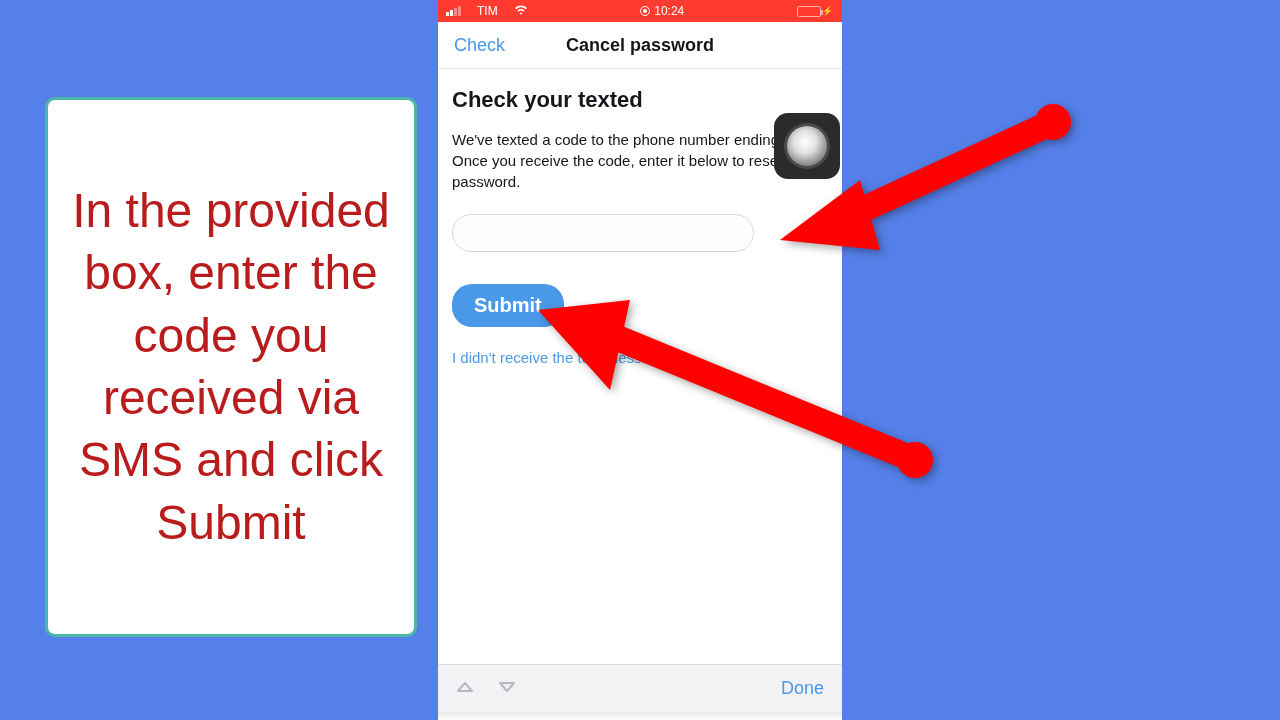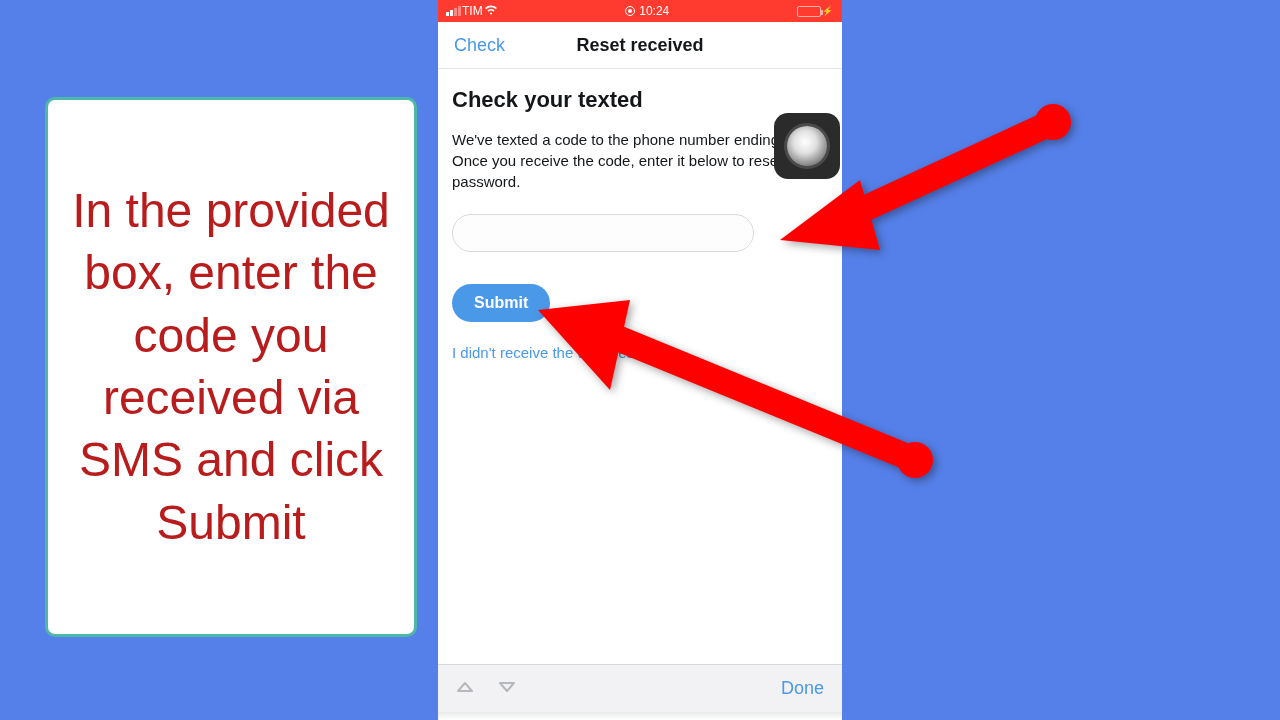--- a/index.html
+++ b/index.html
@@ -46,21 +46,21 @@
     height: 22px;
     background: #ff3b30;
     display: flex;
     align-items: center;
     justify-content: space-between;
     padding: 0 8px;
     color: #fff;
     font-size: 12px;
     font-weight: 500;
   }
-  .status-left { display: flex; align-items: center; gap: 1px; }
+  .status-left { display: flex; align-items: center; gap: 16px; }
   .signal-bars { display: inline-flex; align-items: flex-end; gap: 1px; }
   .signal-bars span { width: 3px; background: #fff; display: inline-block; }
   .signal-bars span:nth-child(1){height:4px;}
   .signal-bars span:nth-child(2){height:6px;}
   .signal-bars span:nth-child(3){height:8px; background: rgba(255,255,255,0.4);}
   .signal-bars span:nth-child(4){height:10px; background: rgba(255,255,255,0.4);}
   .wifi { font-size: 11px; }
   .status-center { display: flex; align-items: center; gap: 4px; font-weight: 400; }
   .rec-dot { width: 10px; height: 10px; border: 1.5px solid #fff; border-radius: 50%; display: inline-flex; align-items: center; justify-content: center; }
   .rec-dot::after { content: ""; width: 4px; height: 4px; background: #fff; border-radius: 50%; }
@@ -122,21 +122,21 @@
     outline: none;
     filter: blur(0.3px);
   }
   .submit-btn {
     margin-top: 32px;
     background: #4a99e9;
     color: #fff;
     border: none;
     border-radius: 20px;
     padding: 10px 22px;
-    font-size: 16px;
+    font-size: 20px;
     font-weight: 700;
     cursor: pointer;
   }
   .link {
     display: block;
     margin-top: 22px;
     color: #4a99e9;
     font-size: 15px;
   }
   .assistive-touch {
@@ -204,21 +204,21 @@
       <span>10:24</span>
     </div>
     <div class="battery-wrap">
       <span class="battery"><span class="battery-fill"></span></span>
       <span class="bolt">⚡</span>
     </div>
   </div>
 
   <div class="nav-bar">
     <span class="cancel-btn">Check</span>
-    <span class="nav-title">Reset received</span>
+    <span class="nav-title">Cancel password</span>
   </div>
 
   <div class="content">
     <div class="heading">Check your texted</div>
     <div class="body-text">
       <span>We've texted a code to the phone number ending in '</span><b>48</b><span>'. Once you receive the code, enter it below to reset your password.</span>
     </div>
     <input class="code-input" type="text" style="">
     <div><button class="submit-btn">Submit</button></div>
     <a class="link">I didn't receive the text message</a>

